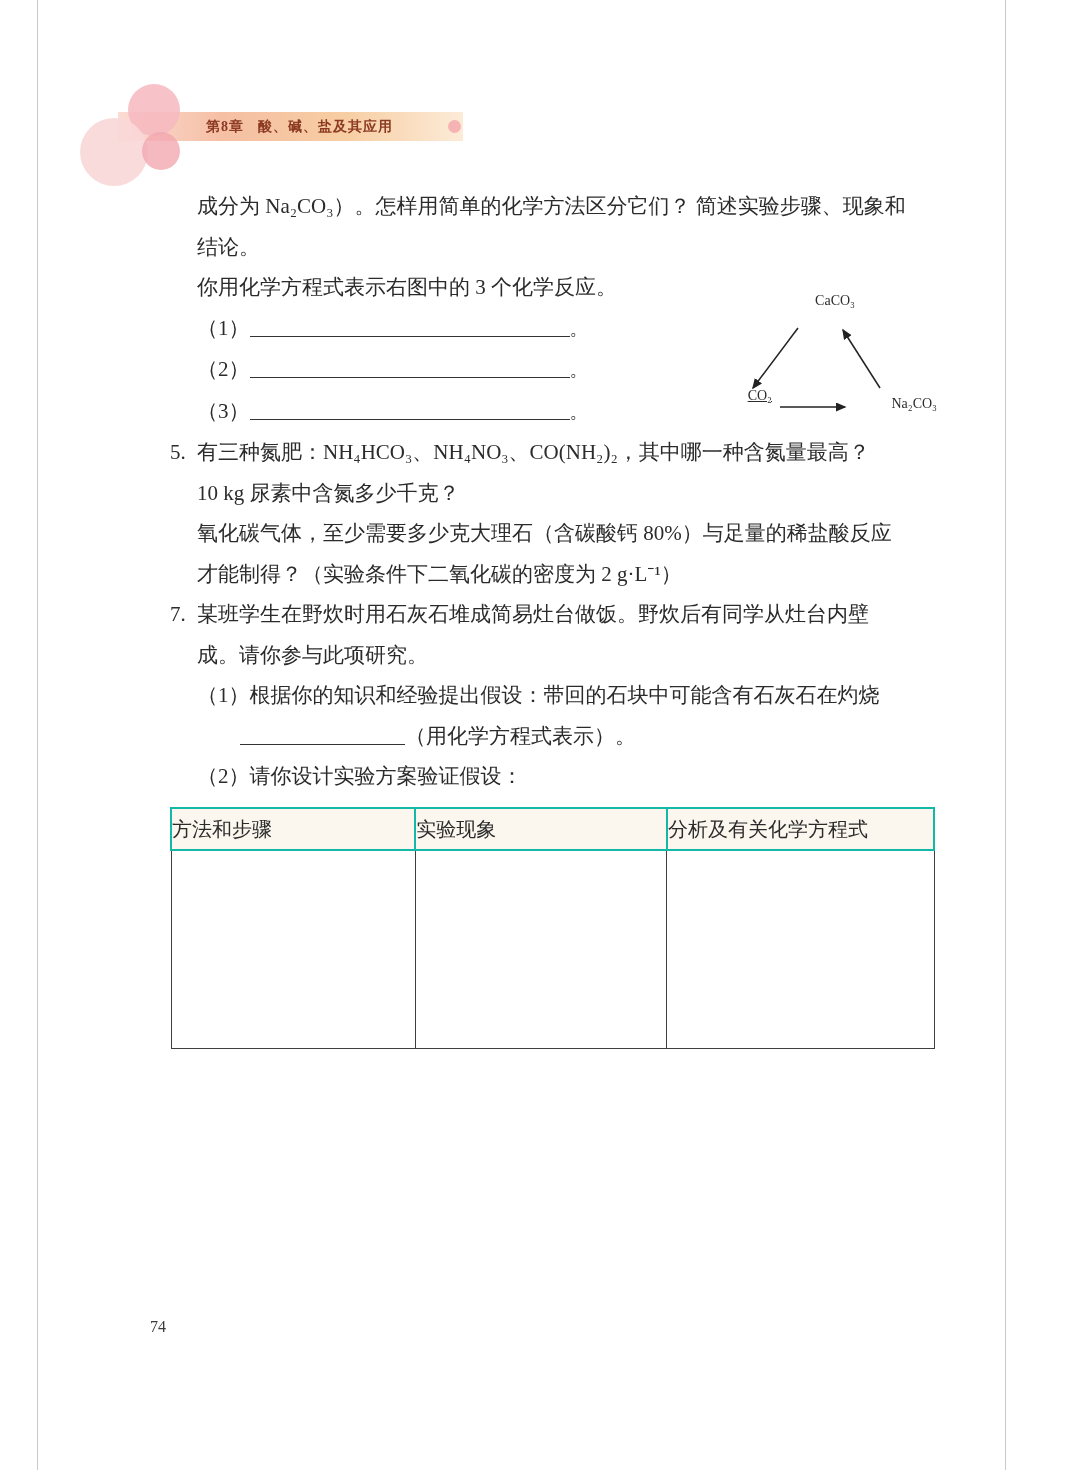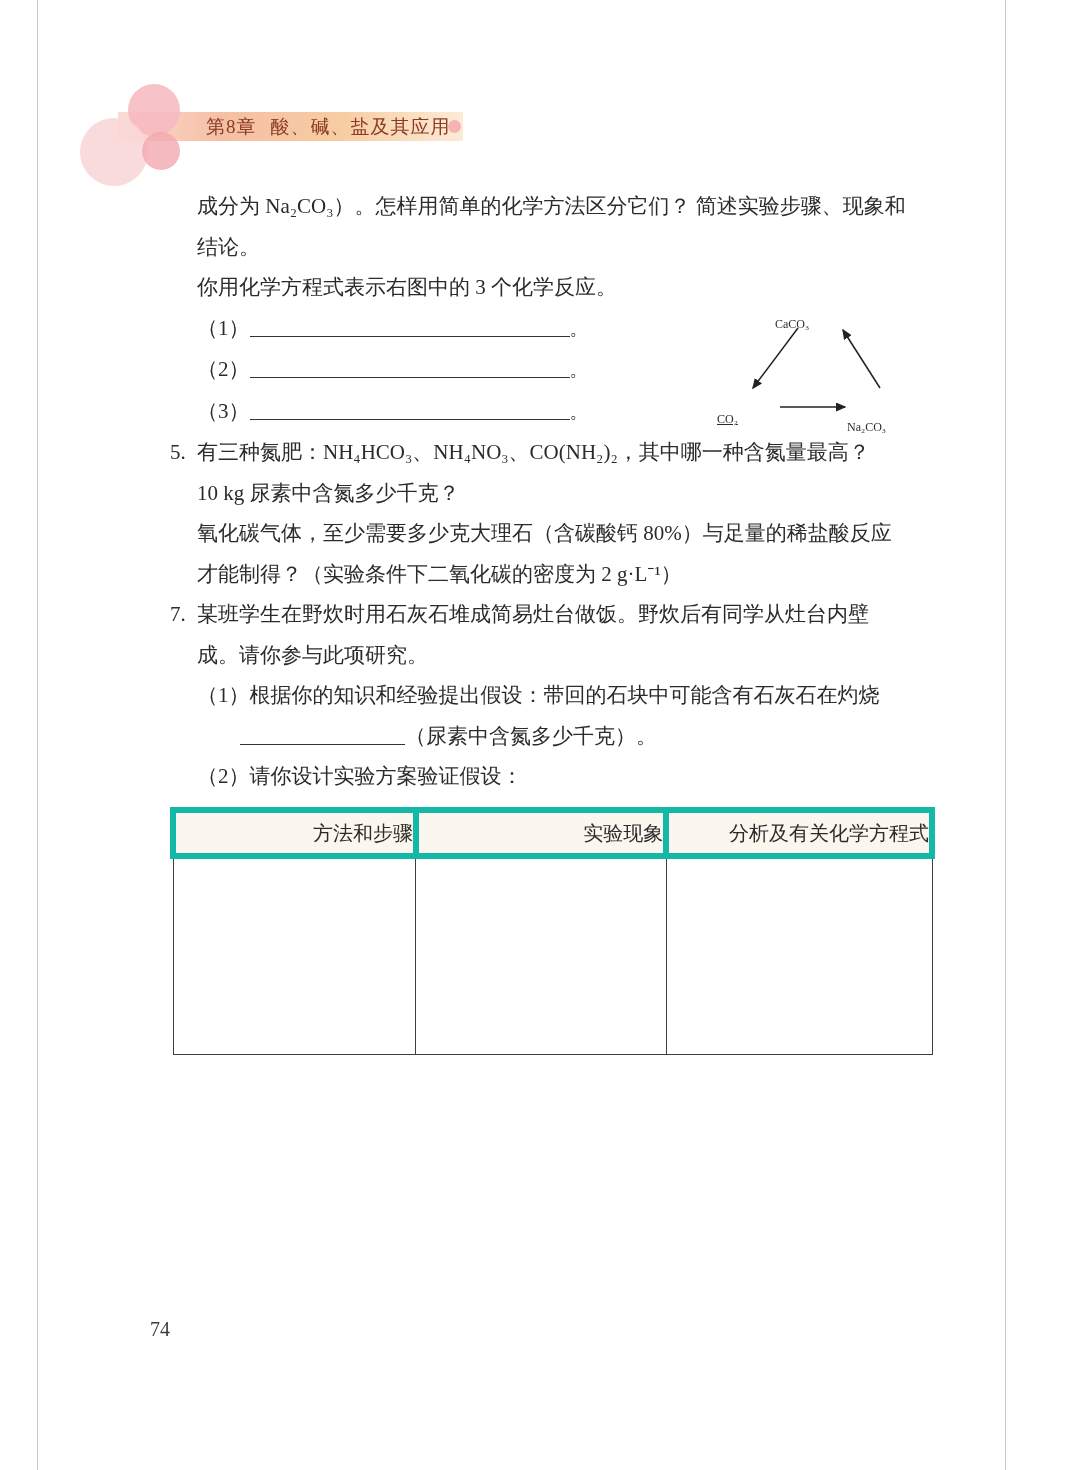--- a/index.html
+++ b/index.html
@@ -11,22 +11,22 @@
   .vrule { position:absolute; top:0; bottom:0; width:1px; background:#c9c9c9; }
   .vrule.left { left:37px; }
   .vrule.right { left:1005px; }
 
   
   .banner {
     position:absolute; left:118px; top:112px; width:345px; height:29px;
     background:linear-gradient(90deg,#fbdcd4 0%,#f5bfa4 30%,#f7cda2 65%,#fcebd8 100%);
   }
   .banner .txt {
-    display:block; padding-left:88px; line-height:29px; font-size:19px;
-    font-weight:normal; color:#8c3a22; letter-spacing:1px; white-space:nowrap;
+    display:block; padding-left:88px; line-height:29px; font-size:14px;
+    font-weight:bold; color:#8c3a22; letter-spacing:1px; white-space:nowrap;
   }
   .banner .ch-label { margin-right:14px; }
   .banner-dot {
     position:absolute; left:330px; top:8px; width:13px; height:13px;
     border-radius:50%; background:#f6b3b3;
   }
   .flower { position:absolute; border-radius:50%; }
   .flower.c1 { left:128px; top:84px; width:52px; height:52px; background:#f6b9c0; opacity:.85; }
   .flower.c2 { left:80px;  top:118px; width:68px; height:68px; background:#fad7d7; opacity:.9; }
   .flower.c3 { left:142px; top:132px; width:38px; height:38px; background:#f3a8b0; opacity:.8; }
@@ -43,39 +43,39 @@
   .blank {
     display:inline-block; height:1em; border-bottom:1px solid #333;
     transform:translateY(2px);
   }
   .w320 { width:320px; } .w230 { width:230px; } .w150 { width:150px; } .w165 { width:165px; }
   .dot { font-size:18px; color:#333; }
 
   
   .diagram { position:absolute; left:695px; top:288px; width:250px; height:145px; }
   .diagram svg { position:absolute; left:0; top:0; }
-  .dlabel { position:absolute; font-size:12px; text-align:left; white-space:nowrap;margin-top:24px; }
+  .dlabel { position:absolute; font-size:14px; text-align:right; white-space:nowrap; }
   .dlabel.top { left:80px; top:5px; width:80px; }
   .dlabel.leftn { left:22px; top:100px; width:55px;text-decoration:underline; }
   .dlabel.rightn { left:152px; top:108px; width:90px; }
 
   
   .ans-table {
     width:765px; border-collapse:collapse; margin-top:10px;
     font-size:20px;
   }
   .ans-table th {
-    border:6px solid #14b8a6; height:40px; font-weight:normal;
-    background:#fbf7ee; text-align:right;
+    border:2px solid #14b8a6; height:40px; font-weight:normal;
+    background:#fbf7ee; text-align:left;
   }
   .ans-table td { border:1px solid #3f3f3f; height:198px; }
   .col1 { width:32%; } .col2 { width:33%; } .col3 { width:35%; }
 
   .pageno {
-    position:absolute; left:150px; top:1318px; font-size:20px; color:#3c3c3c;
+    position:absolute; left:150px; top:1318px; font-size:16px; color:#3c3c3c;
   }
 </style>
 </head>
 <body>
 
 <div class="page">
   <div class="vrule left"></div>
   <div class="vrule right"></div>
 
   <div class="banner">
@@ -97,21 +97,21 @@
 
     <div class="ln"><span class="num">5.</span><span>有三种氮肥：NH₄HCO₃、NH₄NO₃、CO(NH₂)₂，其中哪一种含氮量最高？</span></div>
     <div class="ln ind1">10 kg 尿素中含氮多少千克？</div>
 
     <div class="ln ind1">氧化碳气体，至少需要多少克大理石（含碳酸钙 80%）与足量的稀盐酸反应</div>
     <div class="ln ind1">才能制得？（实验条件下二氧化碳的密度为 2 g·L⁻¹）</div>
 
     <div class="ln"><span class="num">7.</span><span>某班学生在野炊时用石灰石堆成简易灶台做饭。野炊后有同学从灶台内壁</span></div>
     <div class="ln ind1">成。请你参与此项研究。</div>
     <div class="ln ind1">（1）根据你的知识和经验提出假设：带回的石块中可能含有石灰石在灼烧</div>
-    <div class="ln ind2"><span class="blank w165"></span><span>（尿素中含氮多少千克）。</span></div>
+    <div class="ln ind2"><span class="blank w165"></span><span>（用化学方程式表示）。</span></div>
     <div class="ln ind1">（2）请你设计实验方案验证假设：</div>
 
     <table class="ans-table">
       <colgroup>
           <col class="col1">
           <col class="col2">
           <col class="col3">
         </colgroup>
       <thead>
         <tr>

